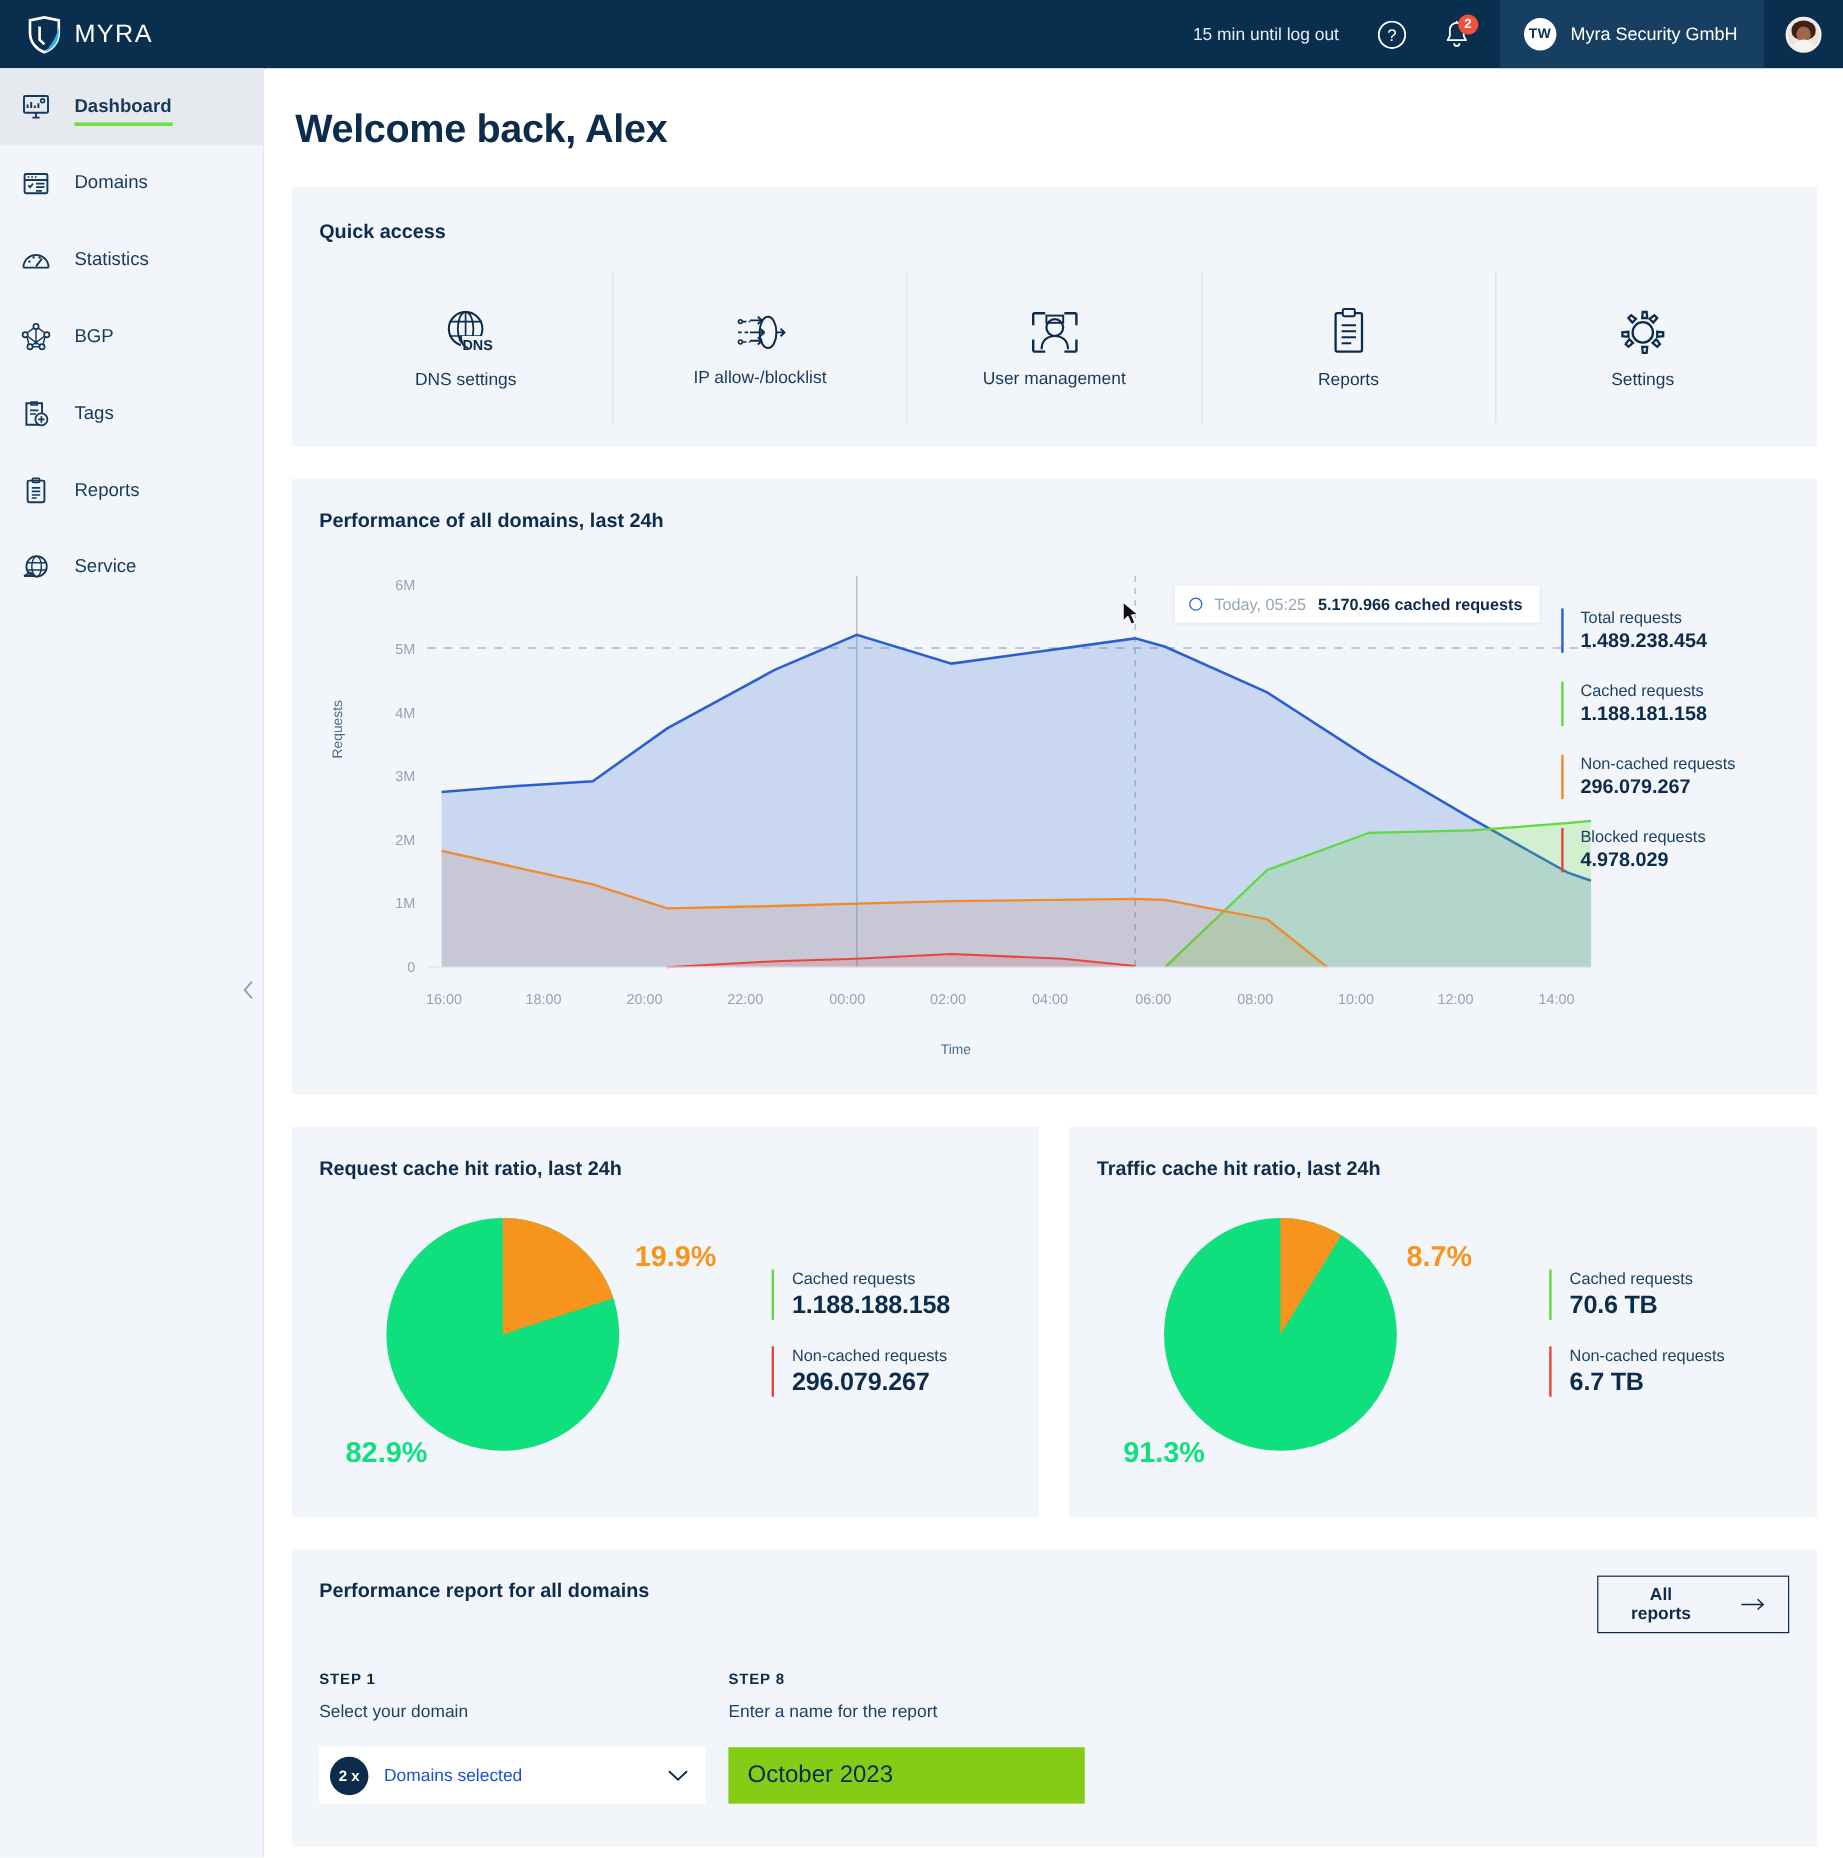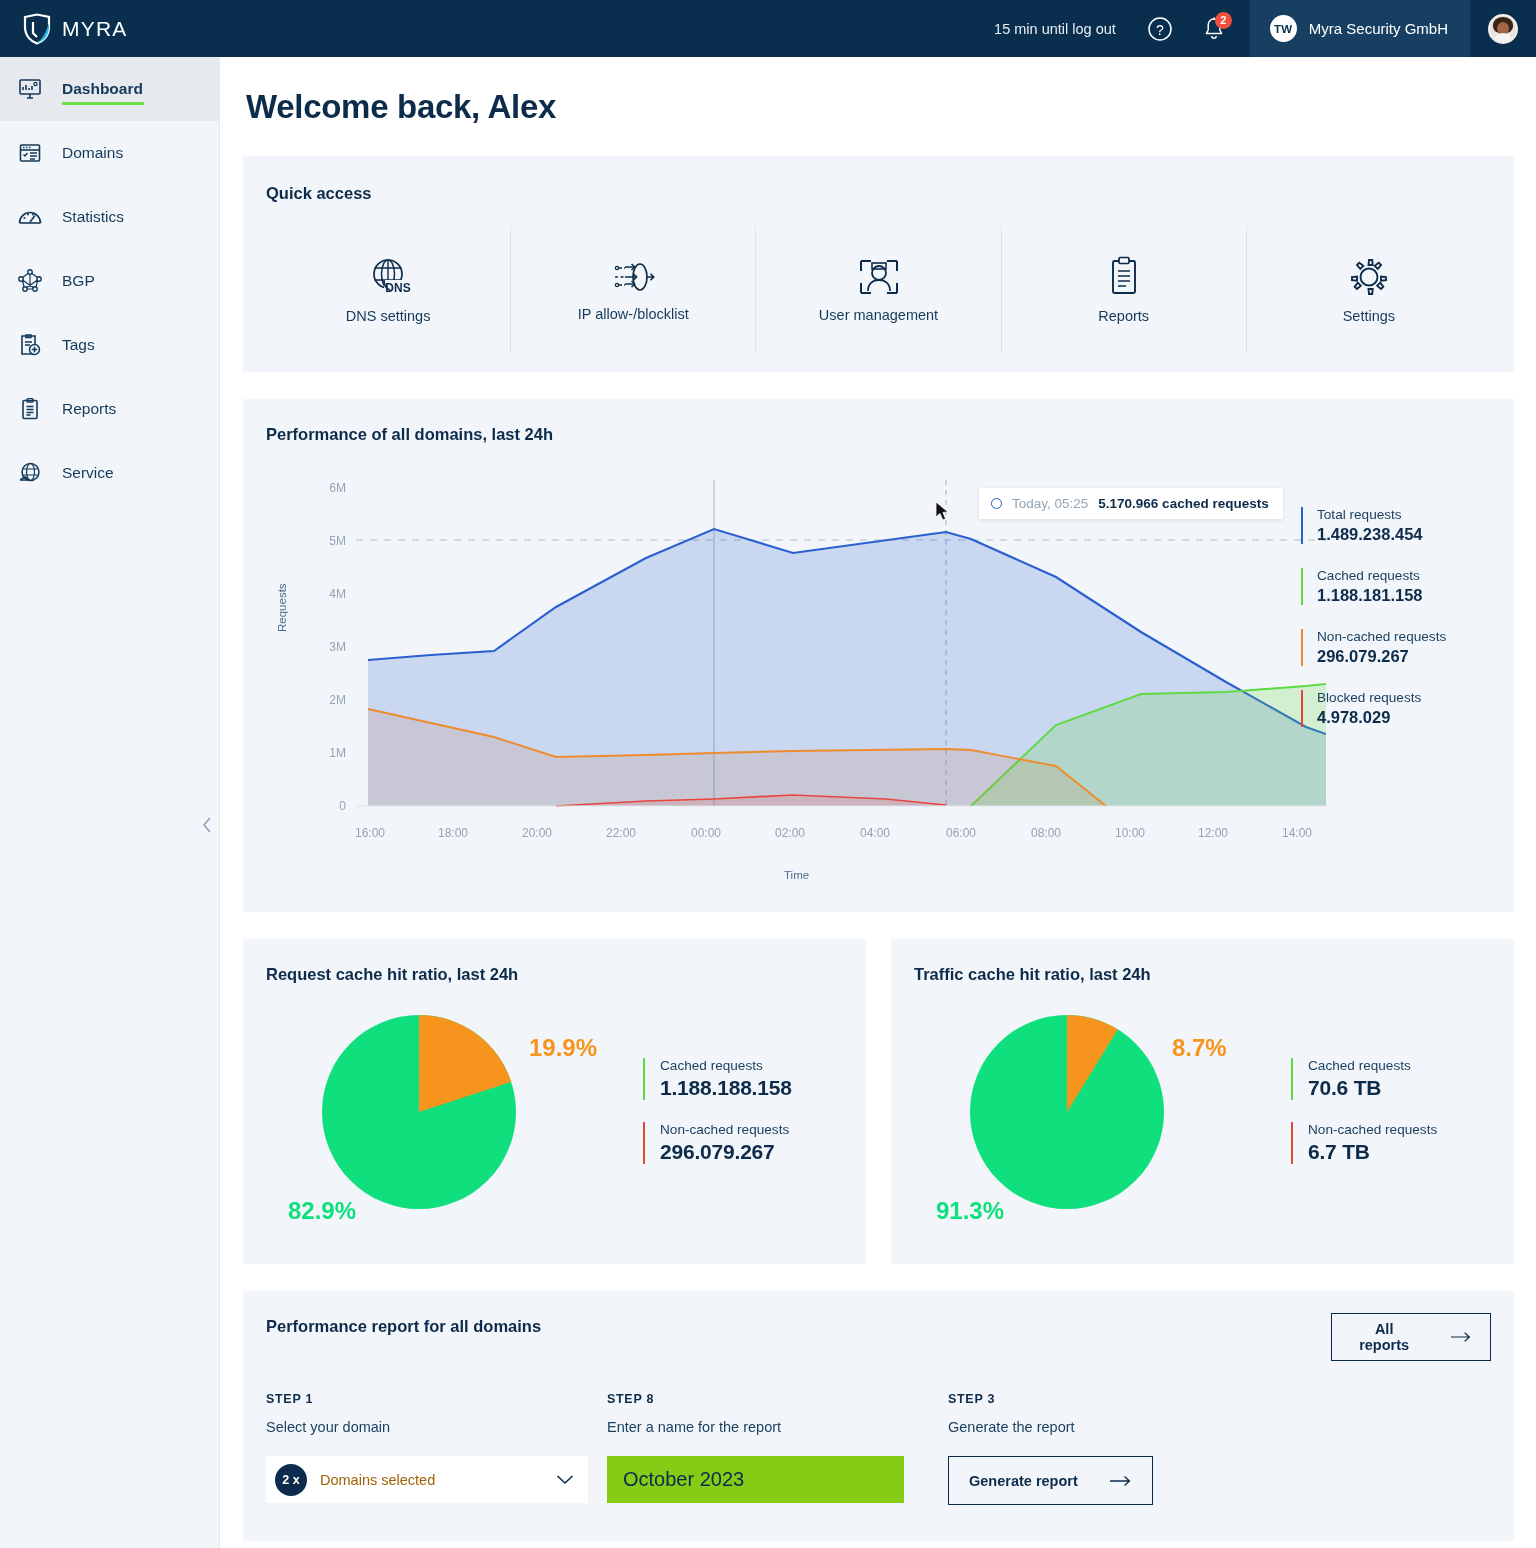--- a/index.html
+++ b/index.html
@@ -138,21 +138,21 @@
   .step-k { font-size: 12.5px; font-weight: 700; color: #0d2b4a; letter-spacing: .7px; }
   .step-d { font-size: 14.5px; color: #1d4162; margin-top: 13px; }
   .select {
     margin-top: 21px; height: 47px; background: #fff; display: flex; align-items: center;
     padding: 0 14px 0 9px; cursor: pointer;
   }
   .sel-badge {
     width: 32px; height: 32px; border-radius: 50%; background: #0d2b4a; color: #fff;
     font-size: 12.5px; font-weight: 700; display: flex; align-items: center; justify-content: center;
   }
-  .sel-text { flex: 1; font-size: 14.5px; color: #a16207; padding-left: 13px; }
+  .sel-text { flex: 1; font-size: 14.5px; color: #1d4ed8; padding-left: 13px; }
   .text-input {
     margin-top: 21px; height: 47px; width: 297px; background: #84cc16; border: none;
     padding: 0 16px; font-size: 20px; color: #0d2b4a; font-family: Liberation Sans, sans-serif;
   }
   .gen-btn {
     margin-top: 21px; width: 205px; height: 49px; border: 1.6px solid #0d2b4a; background: transparent;
     display: flex; align-items: center; justify-content: space-between; padding: 0 20px;
     font-size: 14.5px; font-weight: 700; color: #0d2b4a; cursor: pointer;
     font-family: "Liberation Sans", sans-serif;
   }
@@ -542,28 +542,18 @@
               </svg>
           </div>
         </div>
 
         <div class="step">
           <div class="step-k">STEP 8</div>
           <div class="step-d">Enter a name for the report</div>
           <input class="text-input" type="text" value="October 2023" placeholder="Enter report name" style="">
         </div>
 
-        <div class="step">
-          <div class="step-k">STEP 3</div>
-          <div class="step-d">Generate the report</div>
-          <button class="gen-btn">
-            <span>Generate report</span>
-            <svg width="22" height="12" viewBox="0 0 22 12">
-                <path d="M0 6 h19 M14.5 1.5 L19.5 6 L14.5 10.5" fill="none" stroke="#0d2b4a" stroke-width="1.3"></path>
-              </svg>
-          </button>
-        </div>
 
       </div>
     </div>
 
   </div>
 </div>
 
 </body></html>

